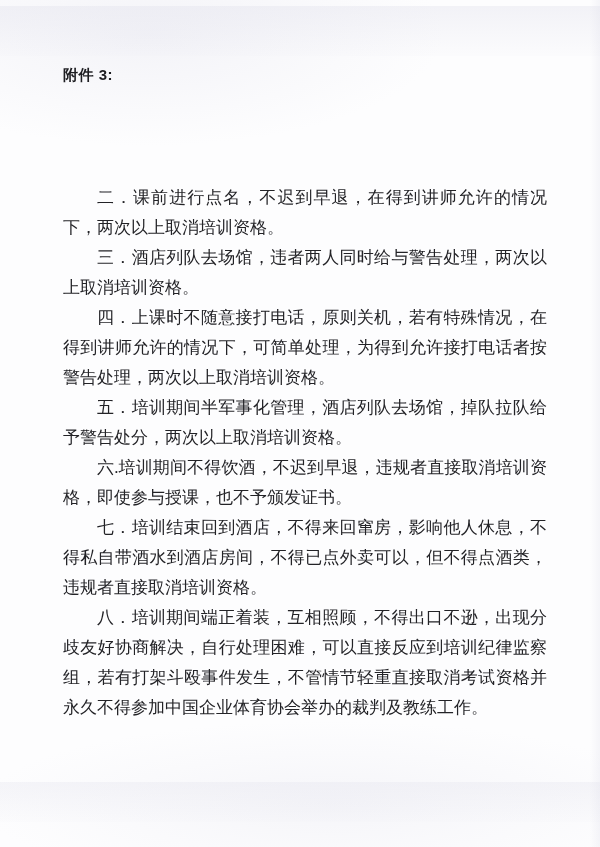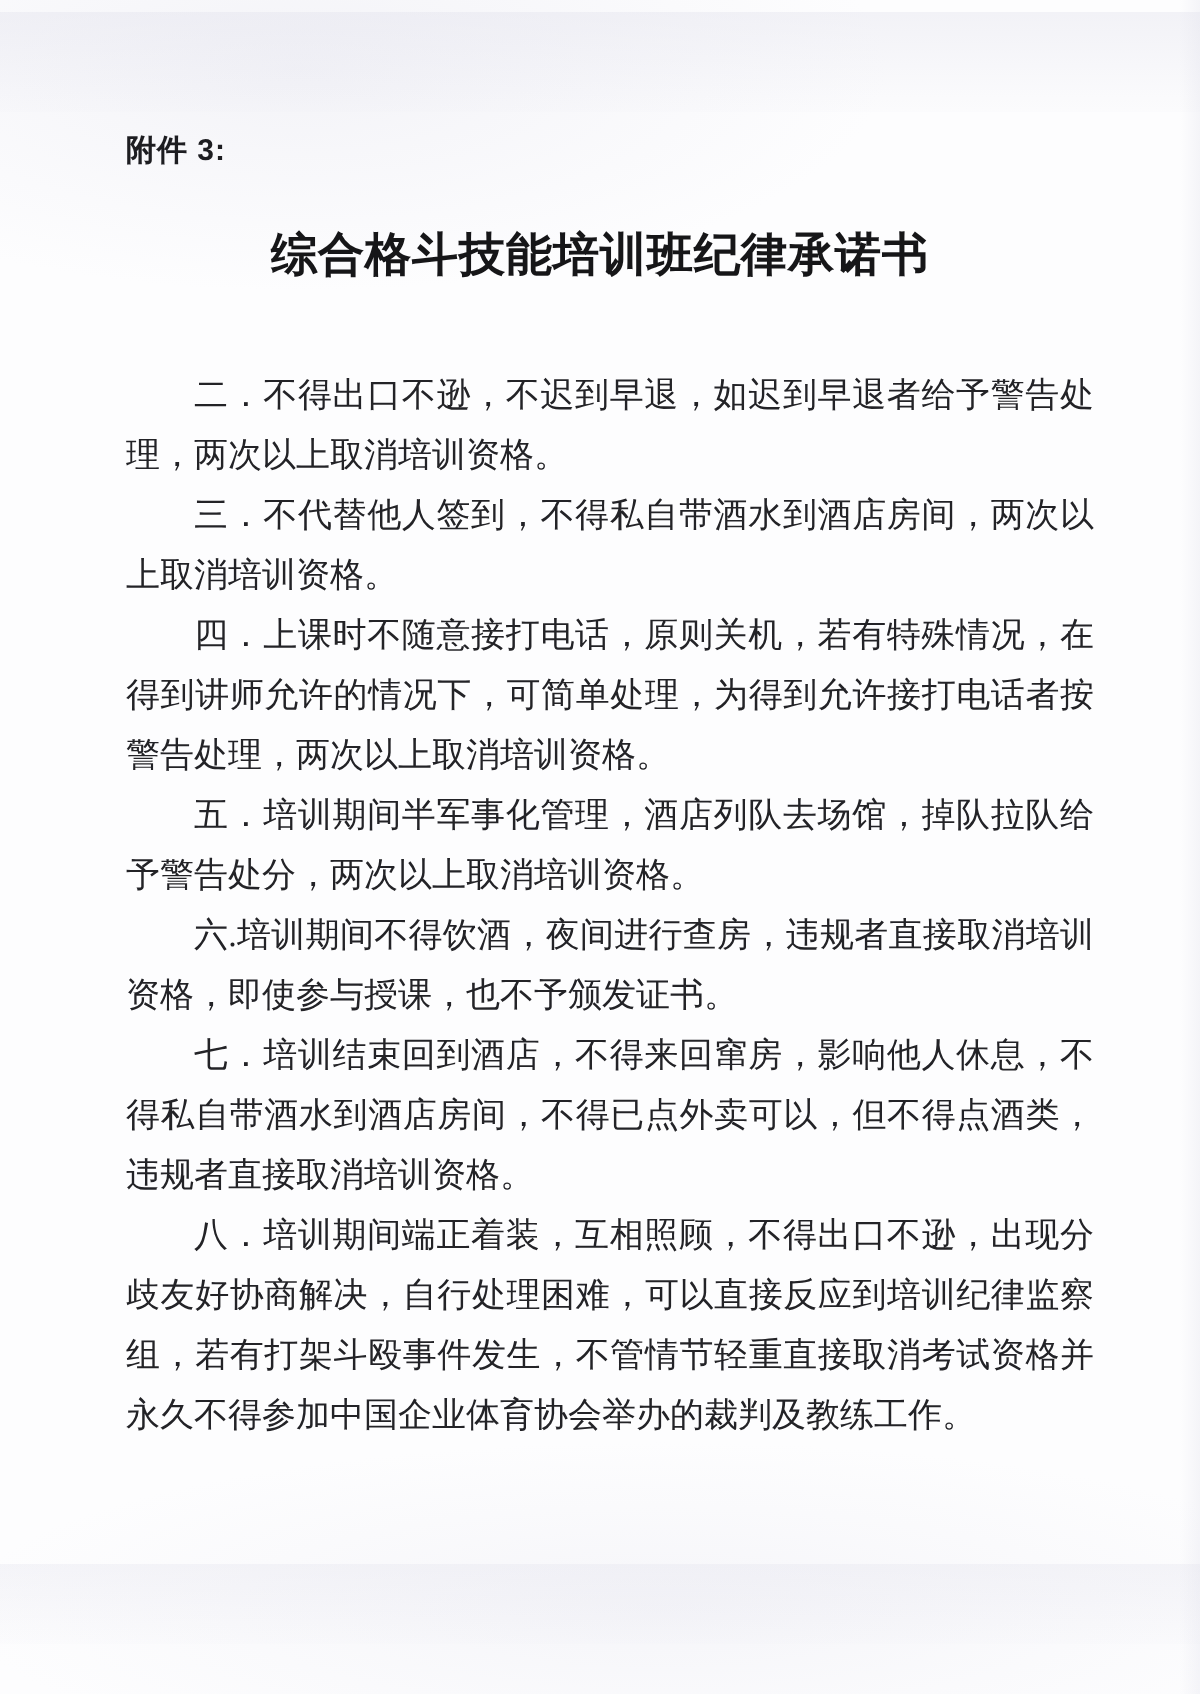--- a/index.html
+++ b/index.html
@@ -83,24 +83,23 @@
 </head>
 <body>
 
 <div class="sheet">
   <div class="scan-band-top"></div>
   <div class="scan-band-bottom"></div>
   <div class="scan-edge-right"></div>
 
   <div class="attachment-label">附件 3:</div>
 
-  <h1 class="doc-title">综合格斗技能培训班纪律承诺书</h1>
 
   <div class="doc-body">
-    <p>二．不得出口不逊，不迟到早退，如迟到早退者给予警告处理，两次以上取消培训资格。</p>
-    <p>三．不代替他人签到，不得私自带酒水到酒店房间，两次以上取消培训资格。</p>
+    <p>二．课前进行点名，不迟到早退，在得到讲师允许的情况下，两次以上取消培训资格。</p>
+    <p>三．酒店列队去场馆，违者两人同时给与警告处理，两次以上取消培训资格。</p>
     <p>四．上课时不随意接打电话，原则关机，若有特殊情况，在得到讲师允许的情况下，可简单处理，为得到允许接打电话者按警告处理，两次以上取消培训资格。</p>
     <p>五．培训期间半军事化管理，酒店列队去场馆，掉队拉队给予警告处分，两次以上取消培训资格。</p>
-    <p>六.培训期间不得饮酒，夜间进行查房，违规者直接取消培训资格，即使参与授课，也不予颁发证书。</p>
+    <p>六.培训期间不得饮酒，不迟到早退，违规者直接取消培训资格，即使参与授课，也不予颁发证书。</p>
     <p>七．培训结束回到酒店，不得来回窜房，影响他人休息，不得私自带酒水到酒店房间，不得已点外卖可以，但不得点酒类，违规者直接取消培训资格。</p>
     <p>八．培训期间端正着装，互相照顾，不得出口不逊，出现分歧友好协商解决，自行处理困难，可以直接反应到培训纪律监察组，若有打架斗殴事件发生，不管情节轻重直接取消考试资格并永久不得参加中国企业体育协会举办的裁判及教练工作。</p>
   </div>
 </div>
 
 </body></html>

